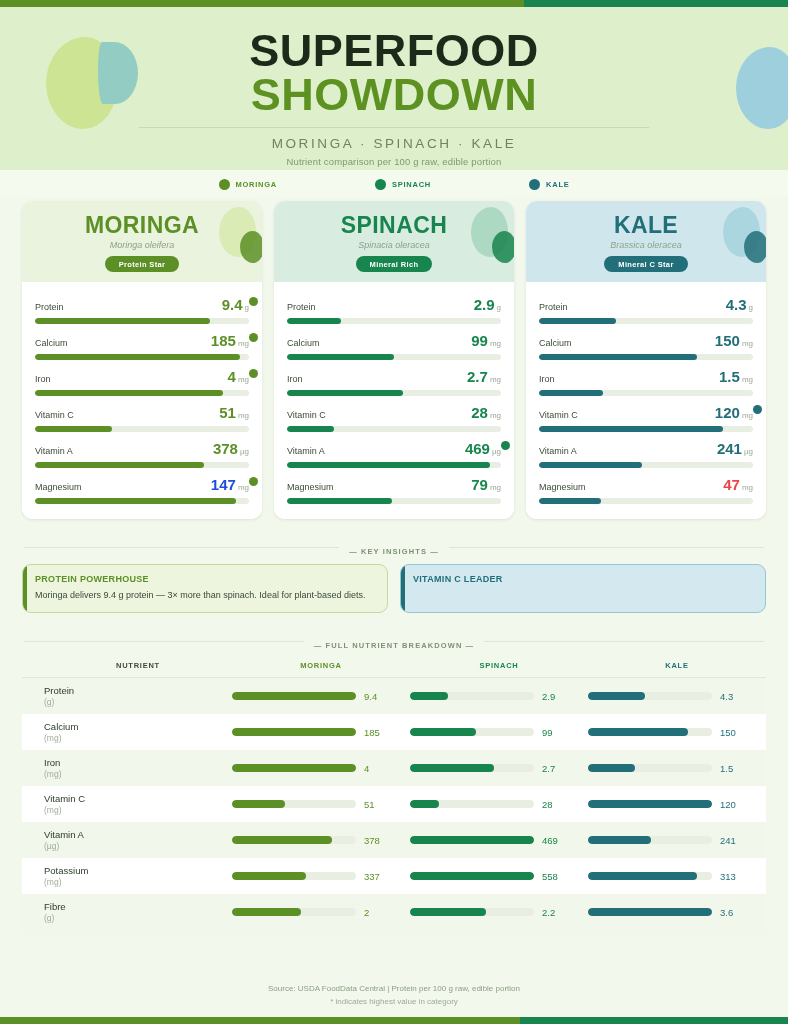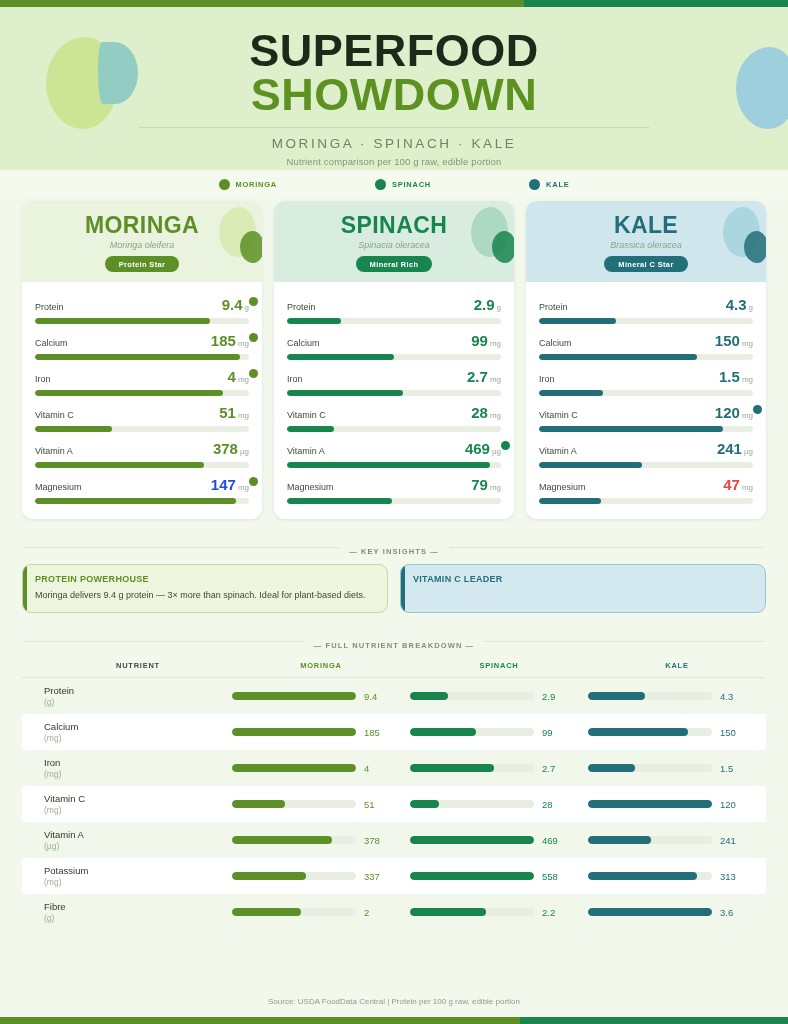--- a/index.html
+++ b/index.html
@@ -633,20 +633,21 @@
         <div class="tfill" style="width:100%;background:#226f79"></div>
       </div>
       <span class="tnum" style="color:#226f79">3.6</span>
     </div>
     </div>
       </div>
   </div>
 
   <div class="footer">
     <div class="foot1">Source: USDA FoodData Central  |  Protein per 100 g raw, edible portion</div>
+    <div class="foot2">*  indicates highest value in category</div>
   </div>
 
   <div class="edgebar bottom">
     <div class="seg1"></div>
     <div class="seg2"></div>
     <div class="seg3"></div>
   </div>
 </div>
 
 </body></html>

